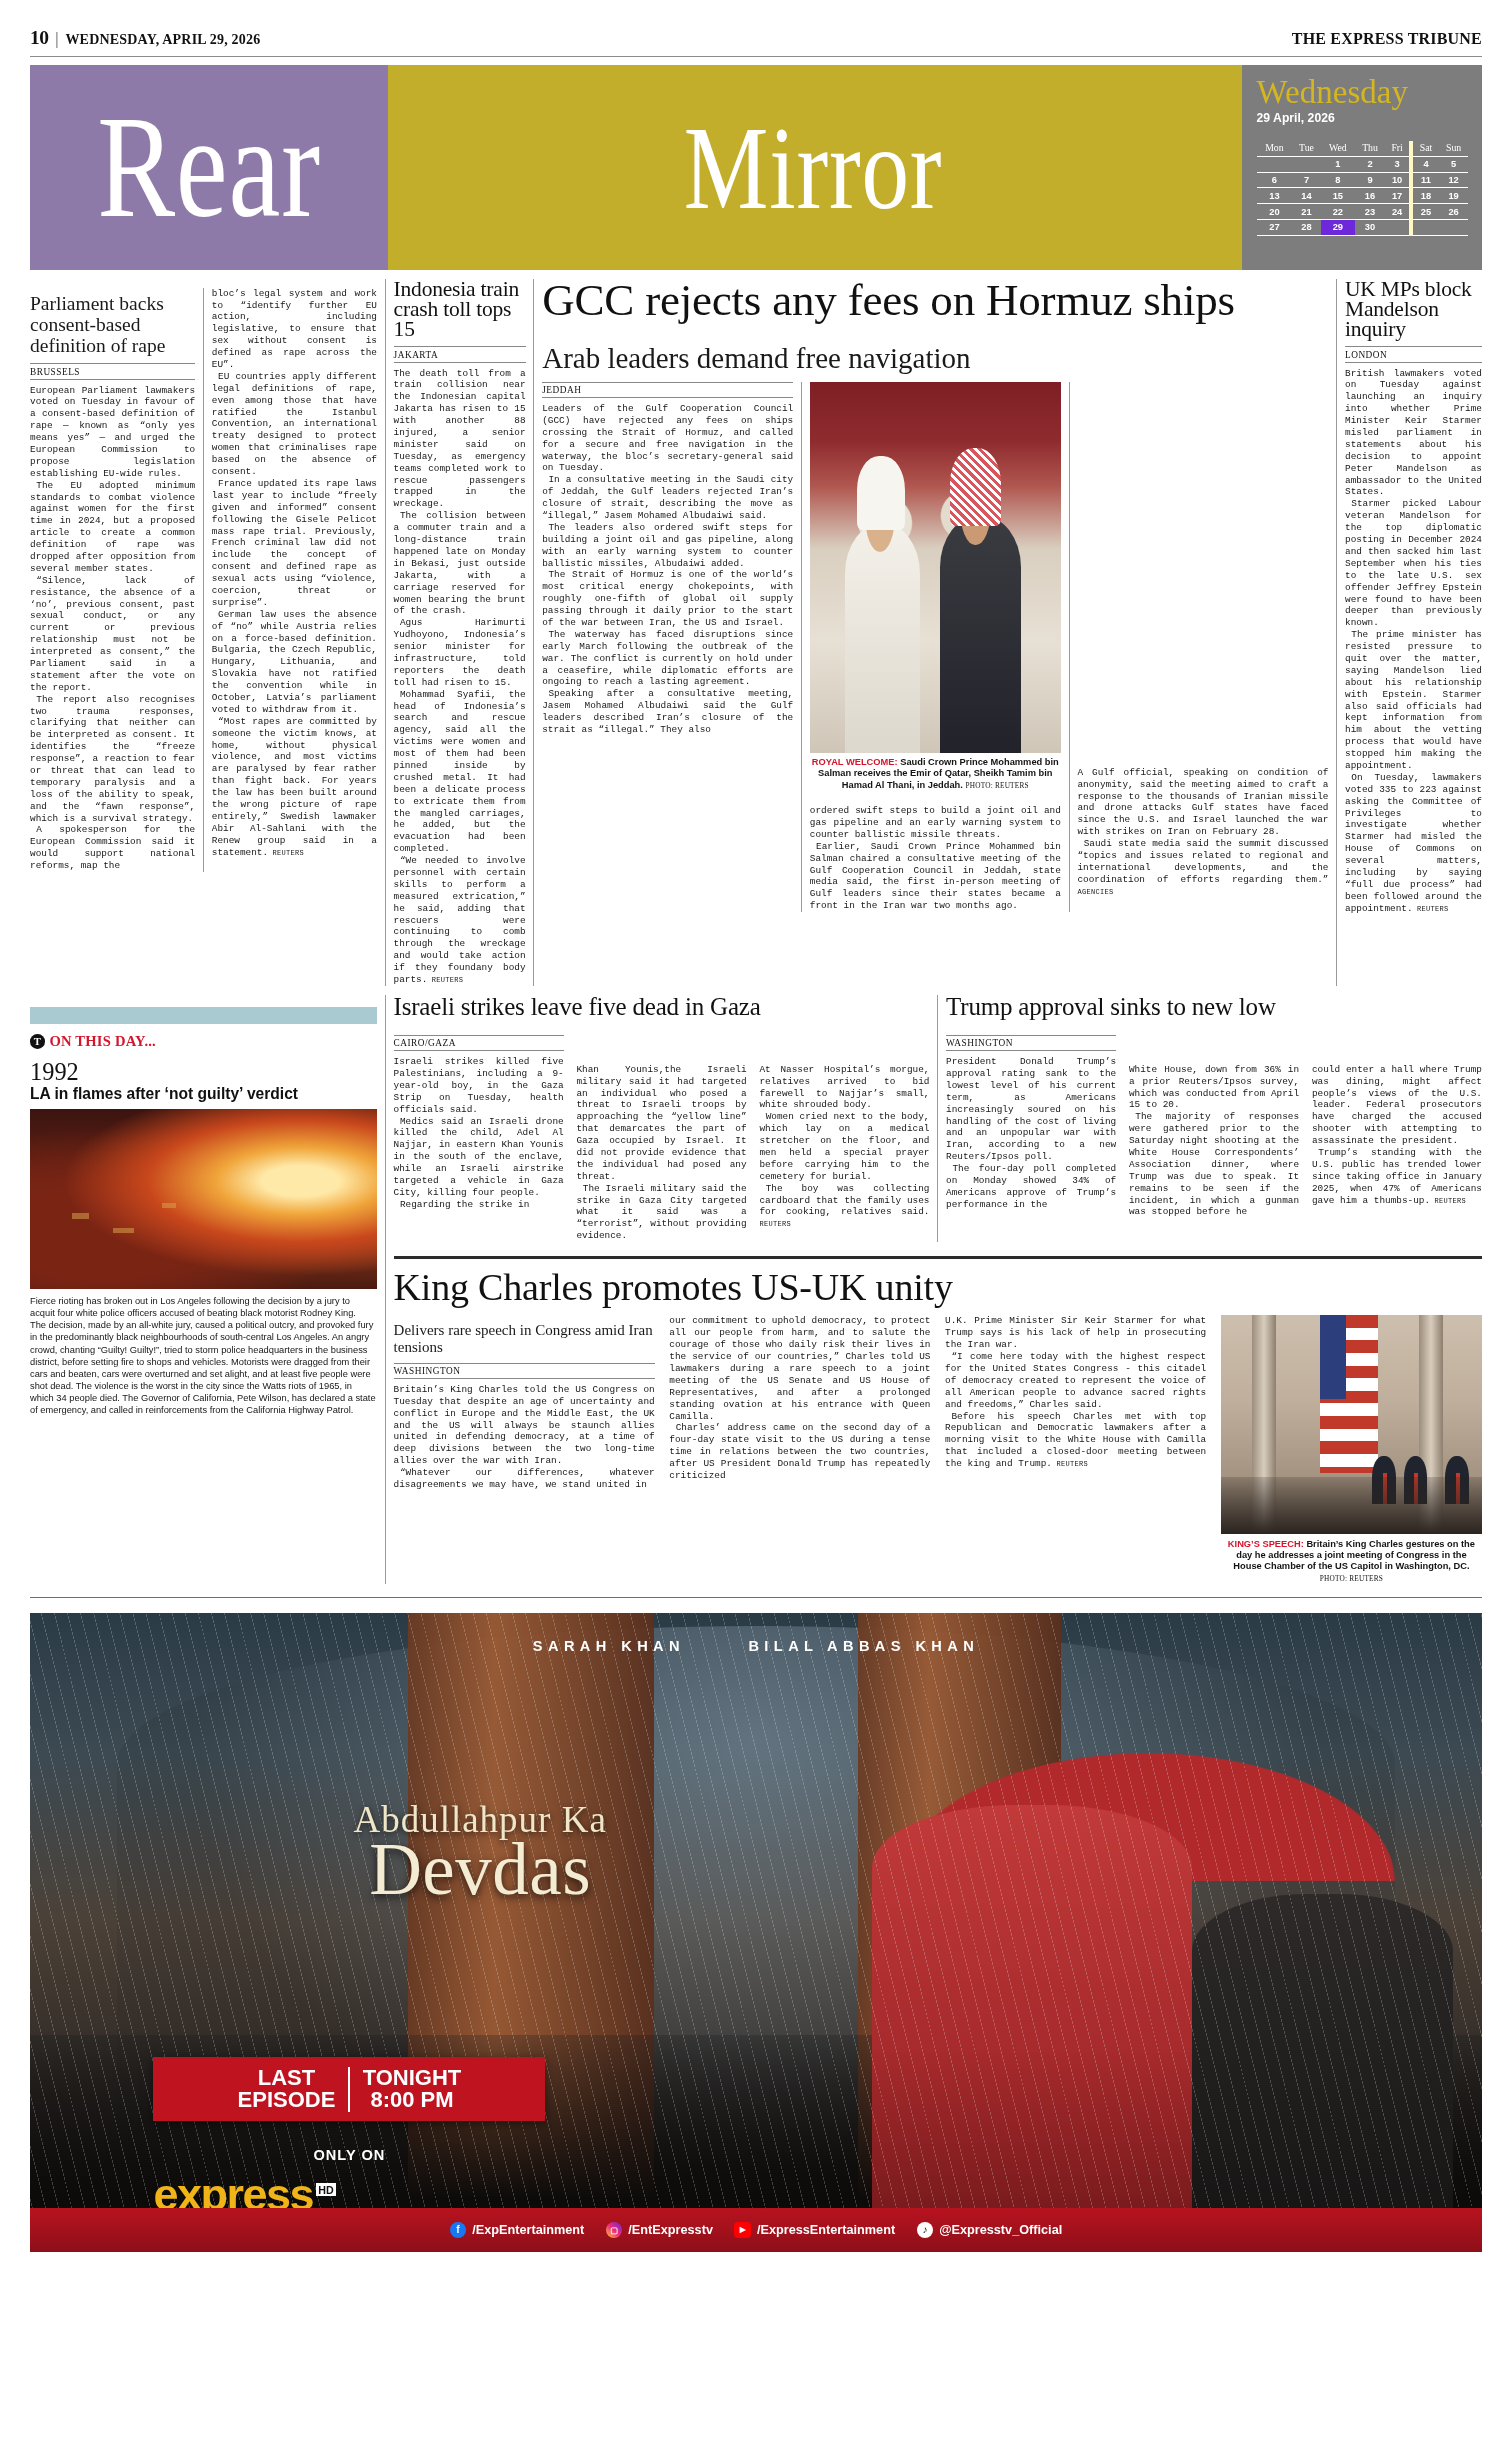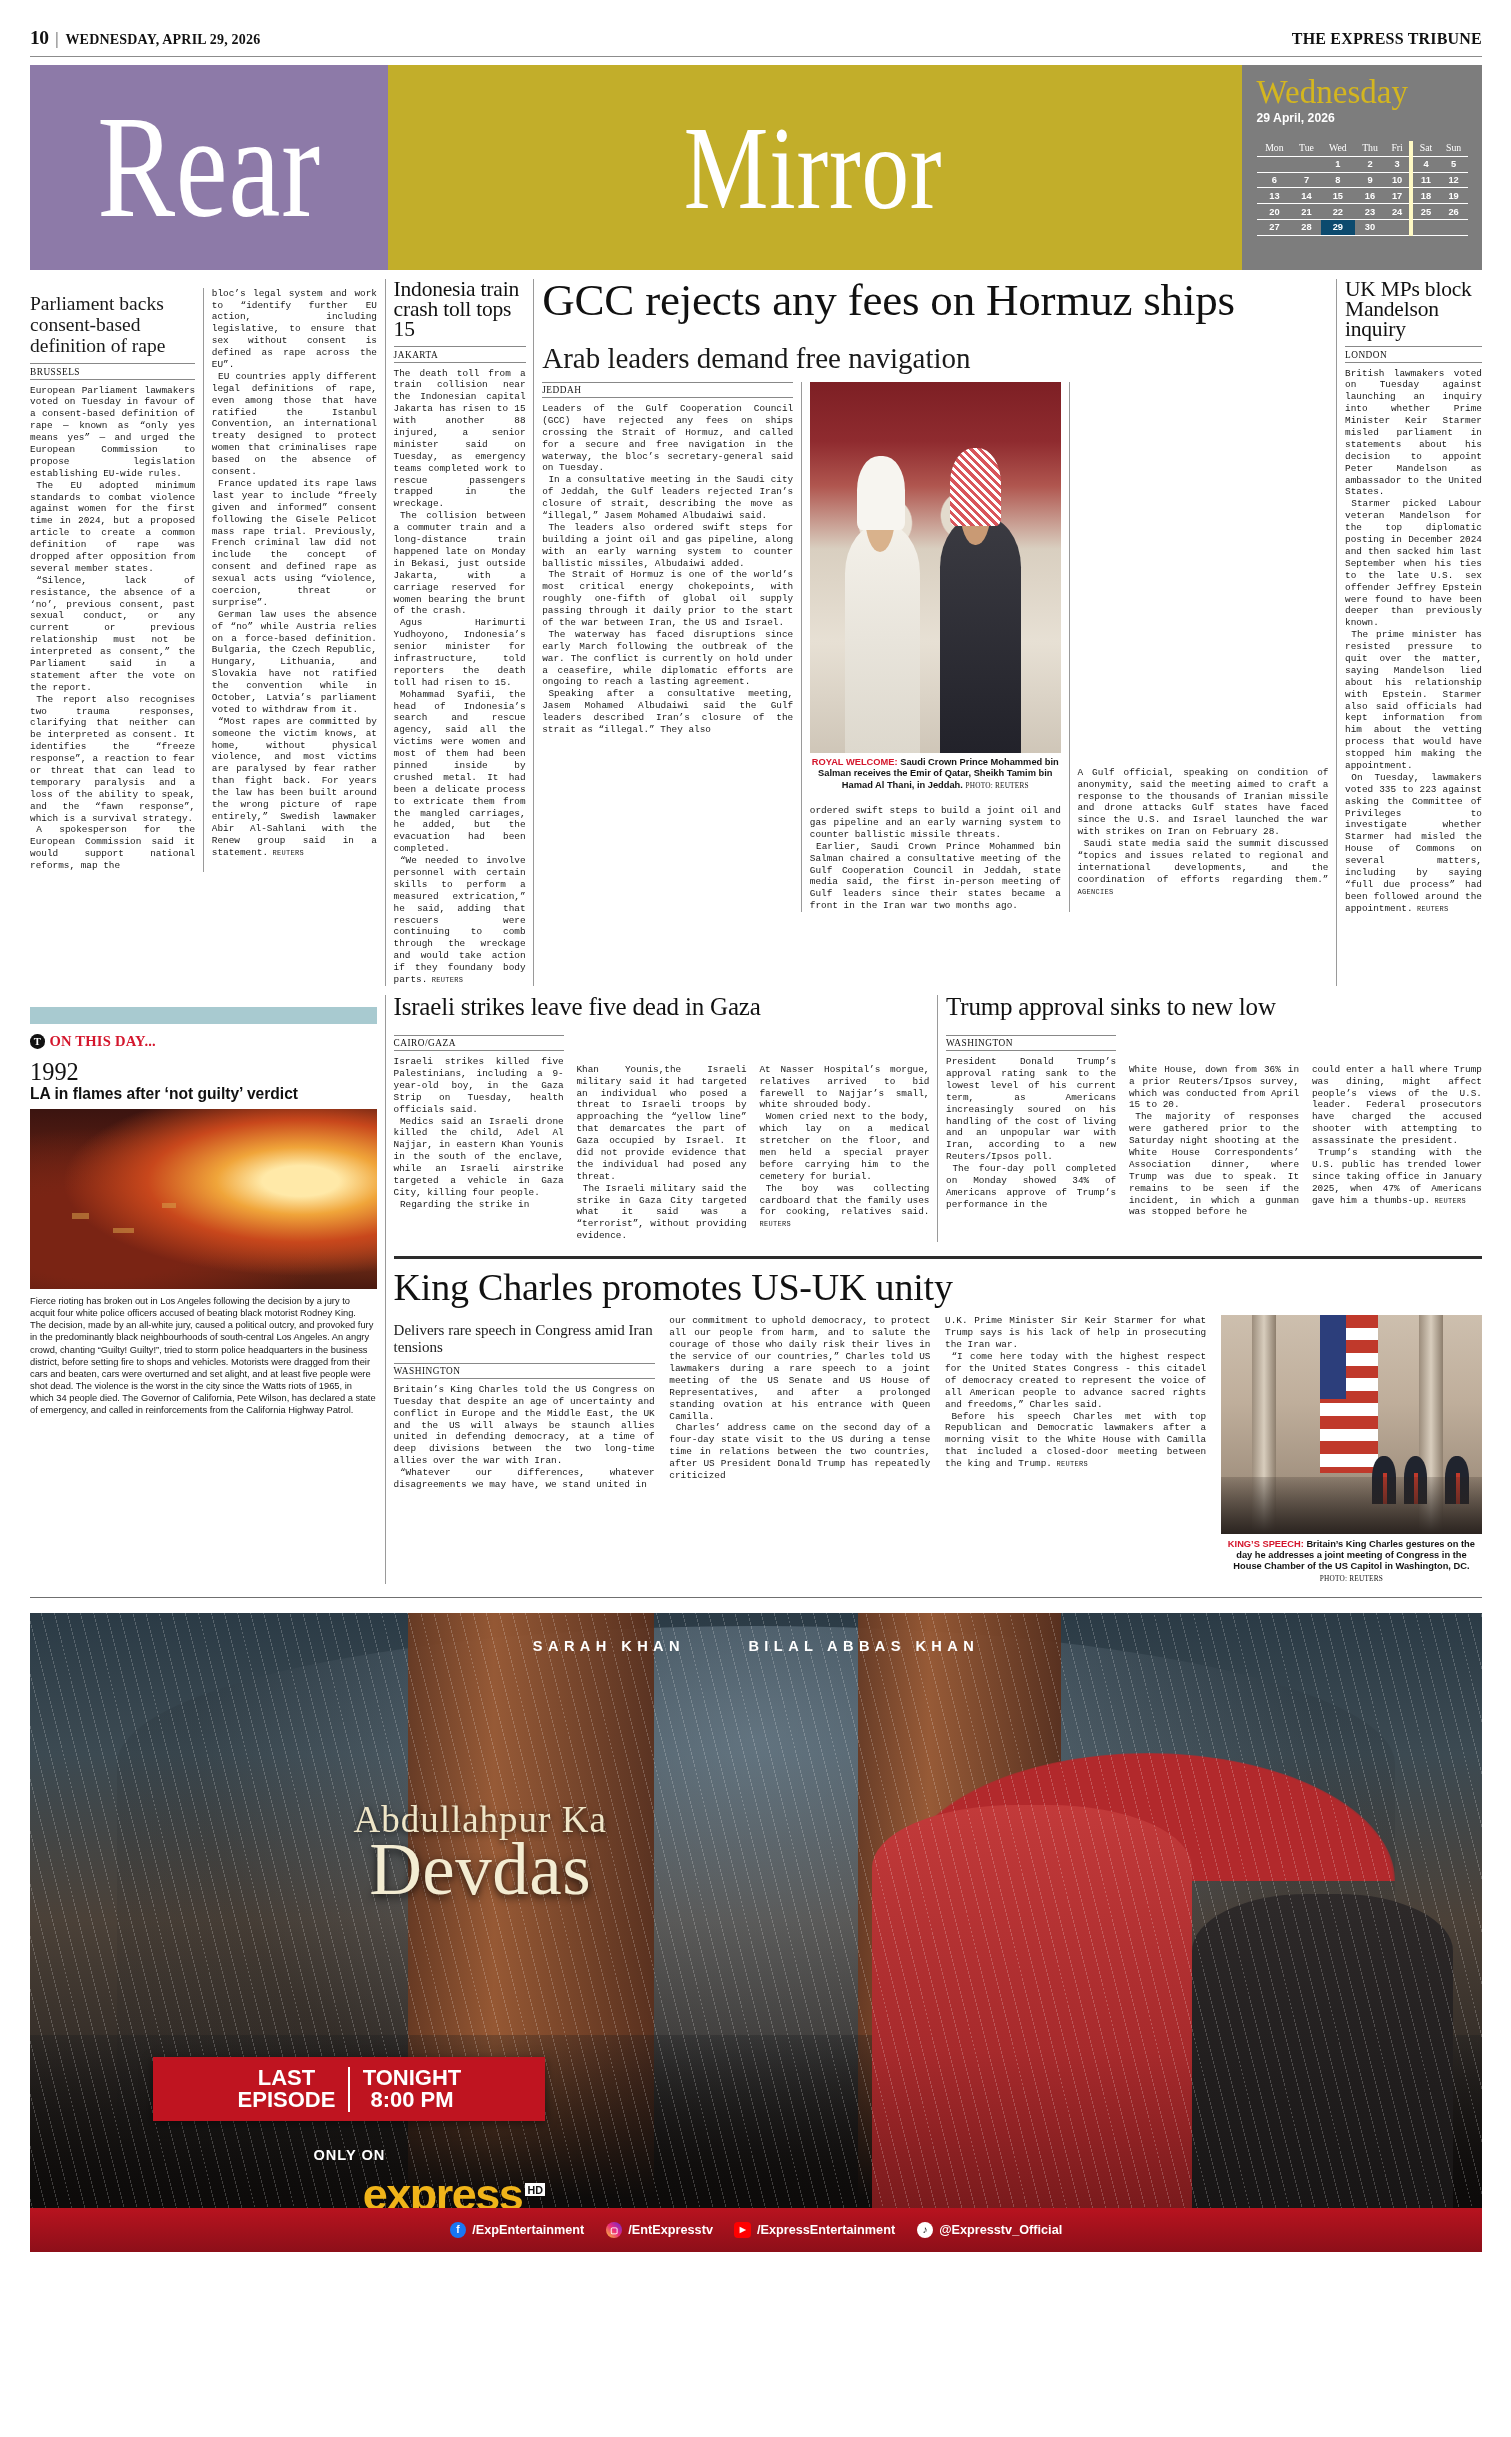--- a/index.html
+++ b/index.html
@@ -50,21 +50,21 @@
     font-family: "Liberation Serif", serif; font-weight: 400;
     font-size: 9.8px; padding: 1px 0 2.4px 0; text-align: center;
     border-bottom: 1px solid #fff;
   }
   .cal-table td {
     font-family: "Liberation Sans", sans-serif; font-weight: bold;
     font-size: 9.3px; text-align: center; padding: 2.4px 0 2.4px 0;
     border-bottom: 1px solid #fff;
   }
   .cal-table th.sep, .cal-table td.sep { border-left: 4px solid #fef9c3; }
-  .cal-table td.today { background: #0c4a6e; color: #fff; }
+  .cal-table td.today { background: #6d28d9; color: #fff; }
 
   
   .content { margin-top: 8.8px; }
   .hr-mid  { height: 1.5px; background: #6f6f6f; }
   .hr-thick{ height: 3.4px; background: #2c2c2c; }
 
   .row { display: flex; }
   .vdiv { width: 1px; background: #9a9a9a; align-self: stretch; margin: 0 7.8px; flex: 0 0 1px; }
 
   .hl { font-family: "Liberation Serif", serif; font-weight: 400; color: #111; line-height: 0.94; letter-spacing: -0.2px; }
@@ -189,21 +189,21 @@
       font-family:"Liberation Serif", serif; font-size: 73px; color:#f3ecd2;
       letter-spacing: 0.5px; text-shadow: 0 2.9px 8.8px rgba(0,0,0,.75); line-height:1; }
   .ad-badge { position:absolute; top: 444px; left: 8.5%; width: 27%;
       background: #bf1420; color:#fff; display:flex; align-items:center; justify-content:center;
       padding: 9.8px 0; box-shadow: 0 2.9px 9.8px rgba(0,0,0,.5); }
   .ad-badge .half { font-family:"Liberation Sans", sans-serif; font-weight:bold;
       font-size: 22px; line-height: 1.02; text-align:center; padding: 0 12.7px; }
   .ad-badge .bar { width: 2px; background:#fff; align-self:stretch; }
   .ad-only { position:absolute; top: 534px; left: 8.5%; width: 27%; text-align:center;
       font-family:"Liberation Sans", sans-serif; font-weight:bold; color:#fff; font-size: 14.6px; letter-spacing:1px; }
-  .ad-logo { position:absolute; top: 556px; left: 8.5%; width: 27%; text-align:right;
+  .ad-logo { position:absolute; top: 556px; left: 8.5%; width: 27%; text-align:left;
       font-family:"Liberation Sans", sans-serif; font-weight:bold; font-size: 45px;
       color:#f0b419; letter-spacing:-1.5px; }
   .ad-logo .hd { font-size: 10.7px; vertical-align: super; background:#fff; color:#111;
       padding: 0.5px 2.4px; margin-left: 2.9px; letter-spacing:0; }
   .ad-women { position:absolute; right: 20%; bottom: 0; width: 22%; height: 70%;
       background: linear-gradient(180deg,#c23a3a 0%, #a72a2c 55%, #6d1618 100%);
       border-radius: 45% 45% 0 0 / 14% 14% 0 0; }
   .ad-man { position:absolute; right: 2%; bottom: 0; width: 18%; height: 56%;
       background: linear-gradient(180deg,#2e2a2a 0%, #141212 100%);
       border-radius: 44% 44% 0 0 / 16% 16% 0 0; }

